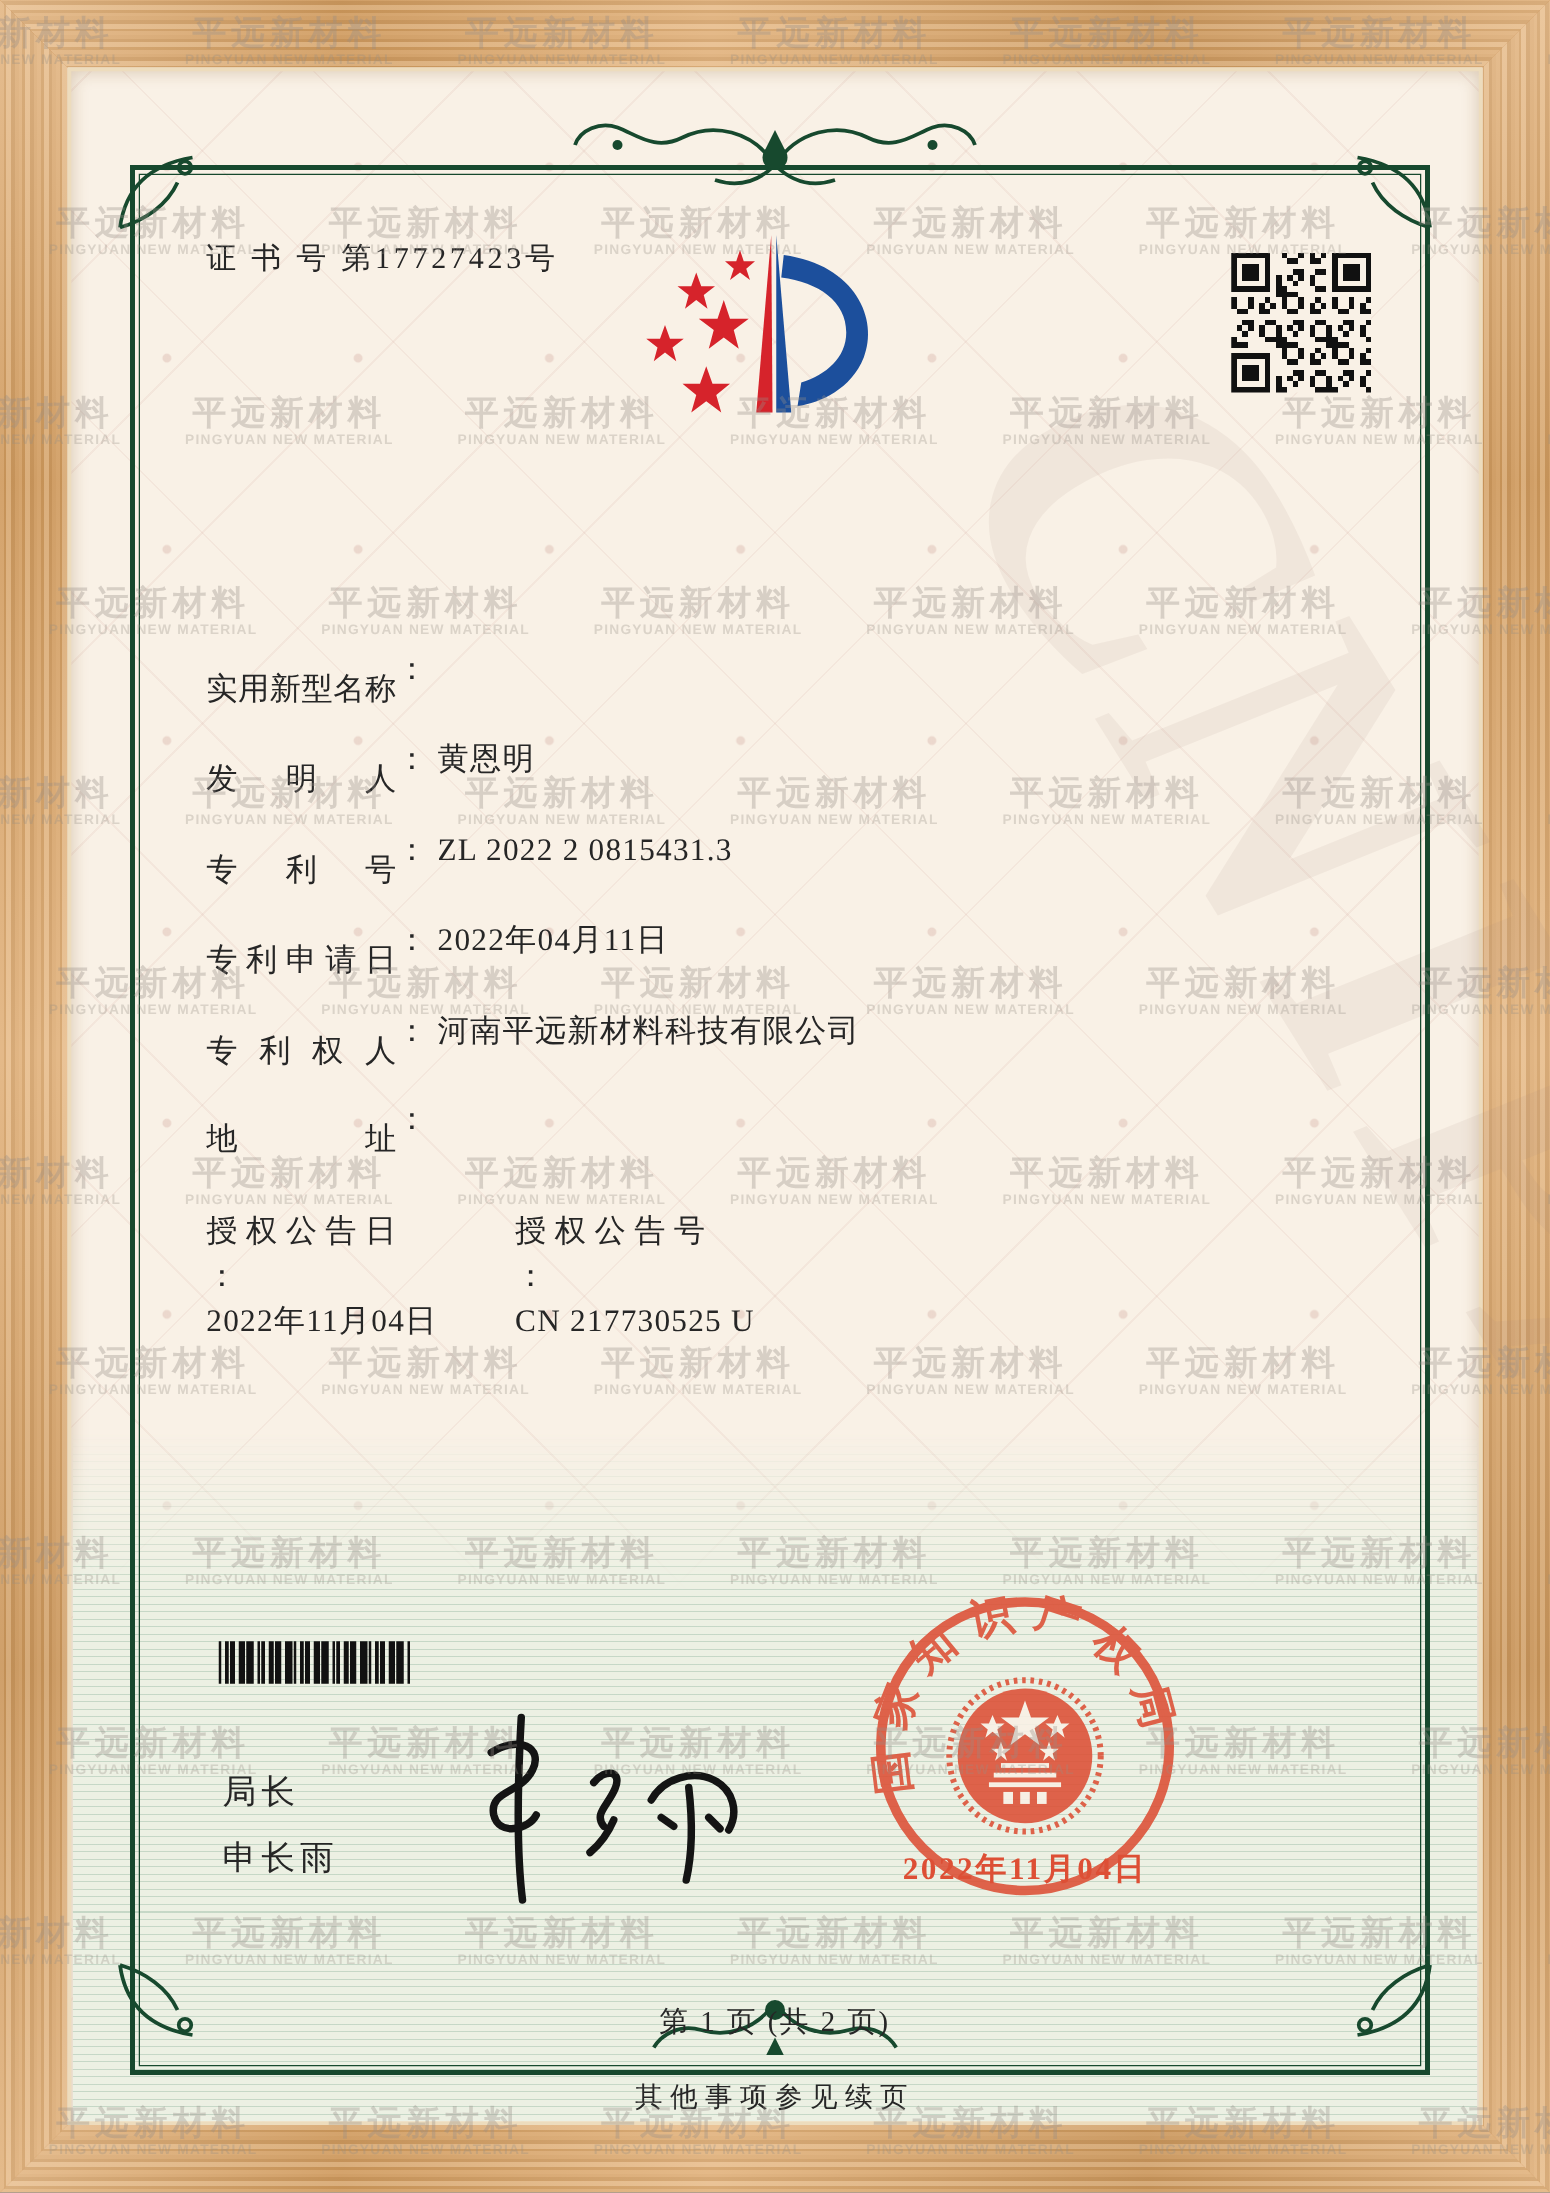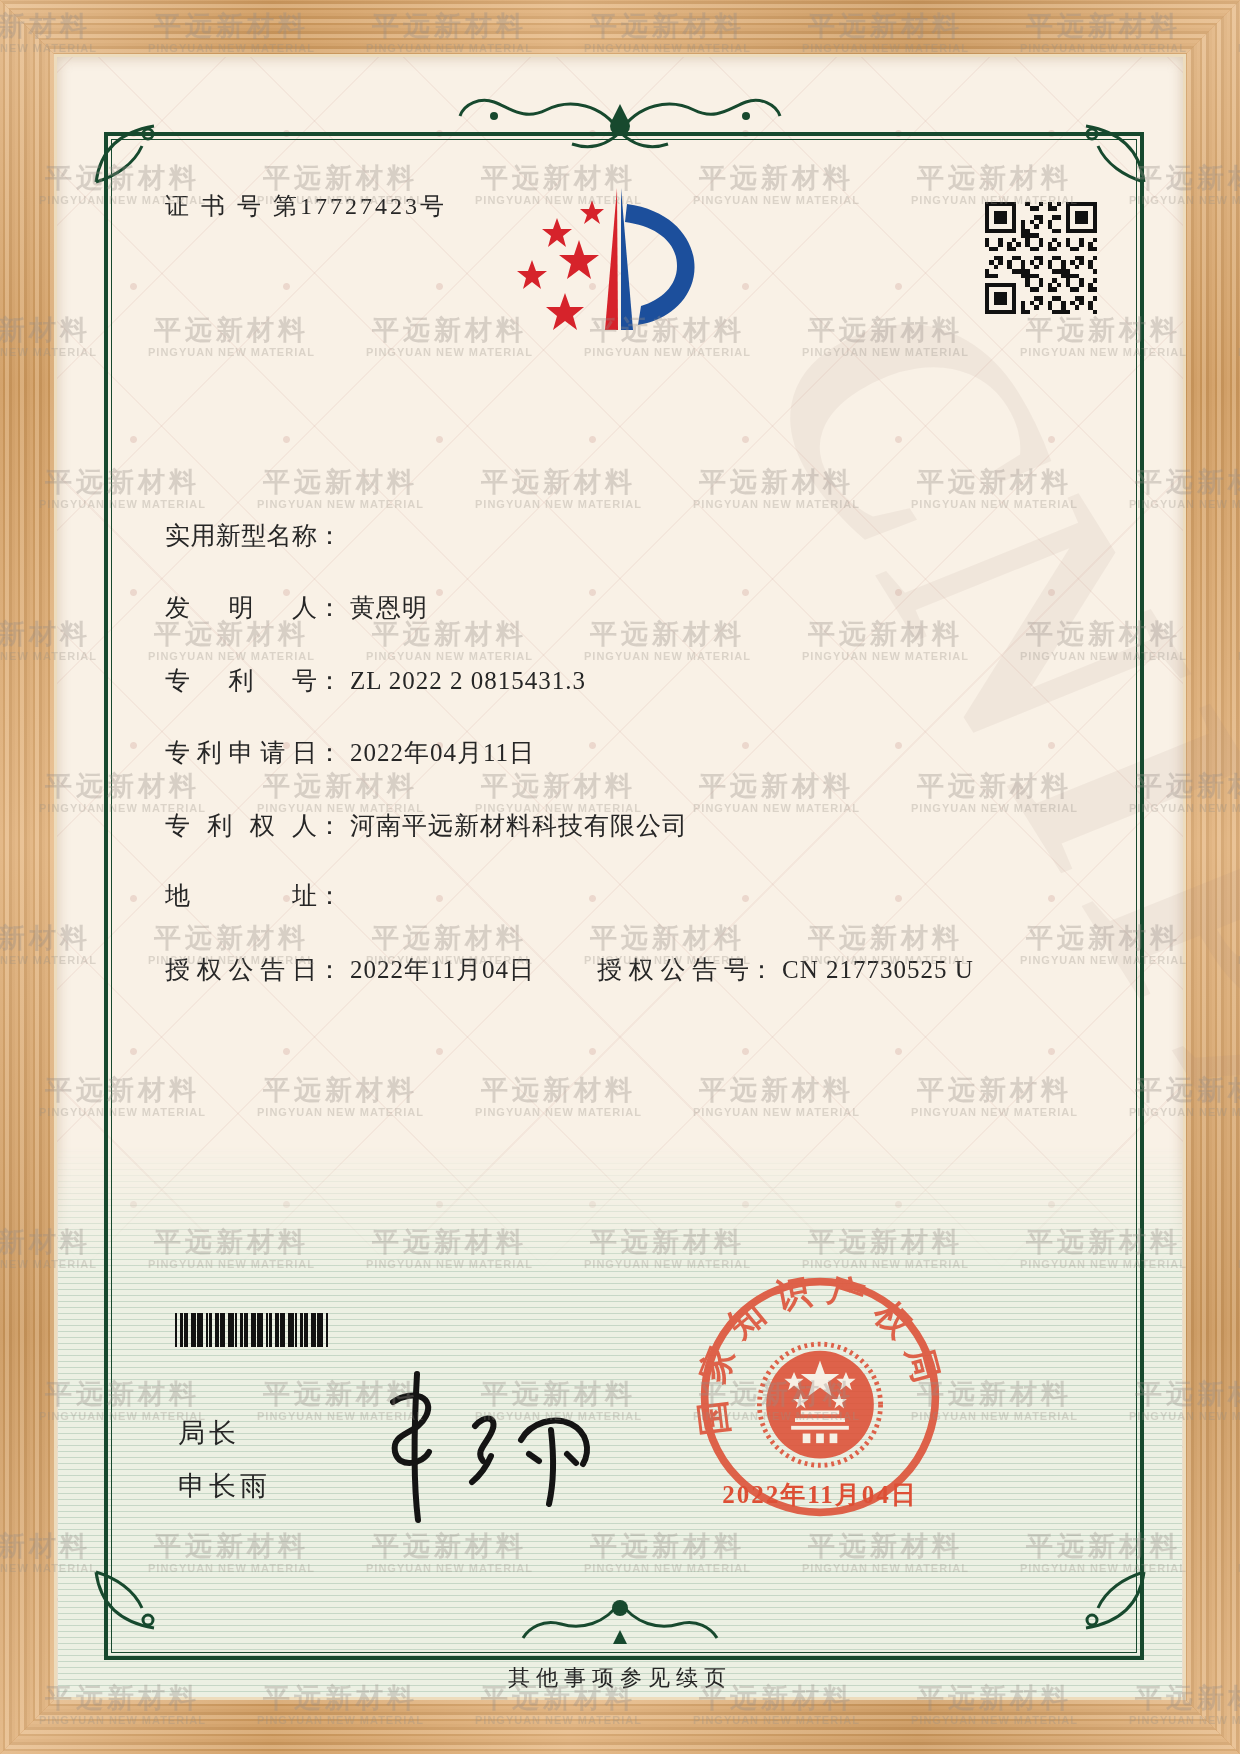--- a/index.html
+++ b/index.html
@@ -50,26 +50,26 @@
   #gborder::after{content:"";position:absolute;inset:3px;border:1.5px solid #17492e;}
   .orn{position:absolute;color:#17492e;}
   .orn svg{display:block;}
 
   
   .abs{position:absolute;}
   #cert-no{left:165px;top:190px;font-size:24px;letter-spacing:3px;}
   #title{left:0;top:336px;width:100%;text-align:center;font-size:49px;font-weight:bold;
     letter-spacing:12px;color:#1c1c1c;}
   .frow{left:165px;font-size:25px;display:flex;align-items:flex-start;line-height:36px;}
-  .flabel{display:inline-block;width:152px;text-align:justify;text-align-last:justify;flex:none;}
+  .flabel{display:inline-block;width:152px;text-align:justify;text-align-last:justify;flex:none;margin-top:16px;}
   .fcolon{flex:none;margin-right:8px;}
   .fvalue{letter-spacing:1px;}
   .fvalue.wrapv{display:inline-block;width:640px;line-height:42px;}
   #row7{gap:0;}
-  #row7 .grp{display:flex;}
+  #row7 .grp{display:flex;flex-direction:column;}
   #row7 .grp2{margin-left:62px;font-family:Liberation Serif, serif;}
   .paras{left:158px;top:1020px;width:928px;font-size:25px;line-height:46px;text-align:justify;}
   .paras p{margin:0;text-indent:2em;}
 
   #barcode{left:175px;top:1313px;width:322px;height:34px;display:flex;align-items:stretch;}
   #barcode div{height:100%;}
   .bk{background:#111;} .wt{background:transparent;}
 
   #officer-title{left:178px;top:1415px;font-size:27px;letter-spacing:4px;font-family:"Liberation Sans",sans-serif;}
   #officer-name{left:178px;top:1468px;font-size:27px;letter-spacing:4px;font-family:Liberation Sans, sans-serif;}
@@ -475,20 +475,21 @@
         <rect x="100" y="160" width="60" height="4"></rect>
         <rect x="110" y="144" width="40" height="4"></rect>
         <rect x="112" y="168" width="8" height="10"></rect>
           <rect x="126" y="168" width="8" height="10"></rect>
           <rect x="140" y="168" width="8" height="10"></rect>
       </g>
     </svg>
   </div>
   <div id="seal-date" class="abs">2022年11月04日</div>
 
+  <div id="page-info" class="abs">第 1 页 (共 2 页)</div>
   <div id="footer-note" class="abs">其他事项参见续页</div>
 
   <div id="wm-layer">
       <div class="wm-tile" style="left: -70px; top: 8px;">
         <div class="wm-cn">平远新材料</div>
         <div class="wm-en">PINGYUAN NEW MATERIAL</div>
       </div>
       <div class="wm-tile" style="left: 148px; top: 8px;">
         <div class="wm-cn">平远新材料</div>
         <div class="wm-en">PINGYUAN NEW MATERIAL</div>

